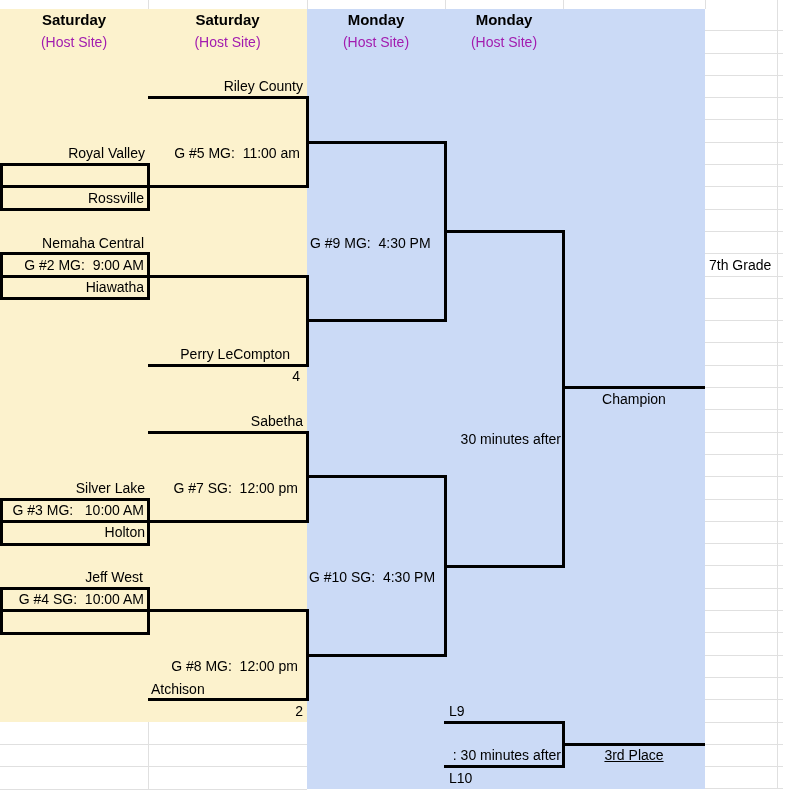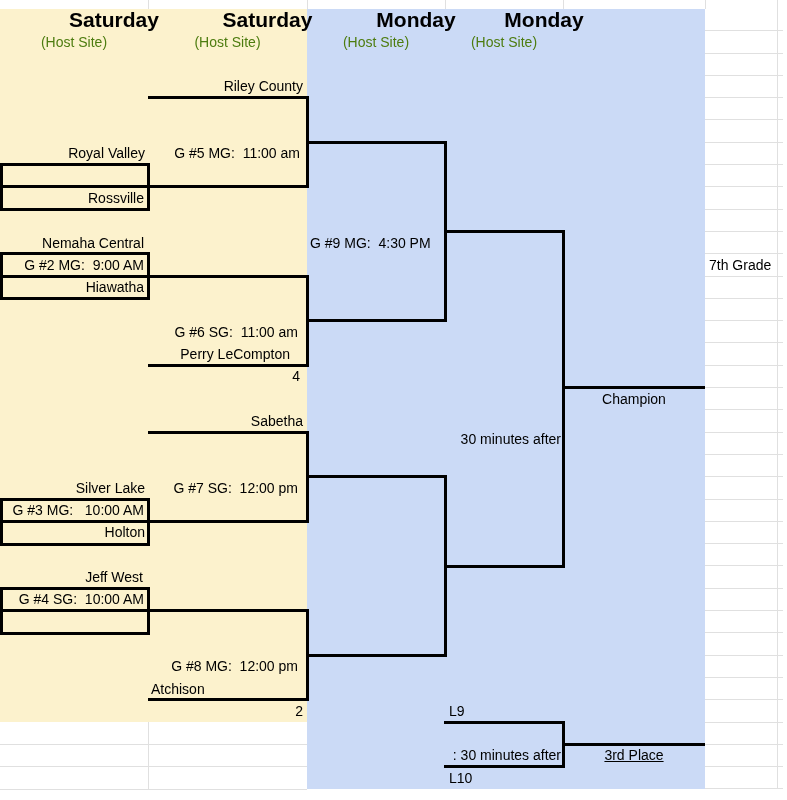--- a/index.html
+++ b/index.html
@@ -5,22 +5,22 @@
   html,body{margin:0;padding:0;background:#fff;}
   #sheet{position:relative;width:787px;height:800px;background:#ffffff;overflow:hidden;
          font-family:"Liberation Sans",sans-serif;color:#000;}
   .region{position:absolute;}
   .yellow{background:#fcf2cd;}
   .blue{background:#cbdaf6;}
   .txt{position:absolute;height:22.3px;line-height:22.3px;font-size:14px;white-space:pre;}
   .right{text-align:right;}
   .center{text-align:center;}
   .left{text-align:left;}
-  .hdr{font-weight:bold;font-size:21px;padding-left:40px;}
-  .host{color:#4d7c0f;}
+  .hdr{font-weight:bold;font-size:15px;}
+  .host{color:#a21caf;}
   .bl{position:absolute;background:#000;}
   .box{position:absolute;border:3px solid #000;box-sizing:border-box;background:transparent;}
   .gl{position:absolute;background:#e0e0e0;}
   .rgrid{position:absolute;left:705px;top:8.5px;width:78px;height:780.5px;
     background:repeating-linear-gradient(to bottom,#ffffff 0px,#ffffff 21.3px,#e0e0e0 21.3px,#e0e0e0 22.3px);}
 </style>
 </head>
 <body>
 
 <div id="sheet">
@@ -54,37 +54,37 @@
   <div class="txt left" style="left:709px;top:253.8px;width:74px;">7th Grade</div>
 
   <div class="txt right" style="left:148px;top:75.4px;width:155px;">Riley County</div>
   <div class="txt right" style="left:0;top:142.3px;width:145px;">Royal Valley</div>
   <div class="txt right" style="left:148px;top:142.3px;width:152px;">G #5 MG:  11:00 am</div>
   <div class="txt right" style="left:0;top:186.9px;width:144px;">Rossville</div>
 
   <div class="txt right" style="left:0;top:231.5px;width:144px;">Nemaha Central</div>
   <div class="txt right" style="left:0;top:253.8px;width:144px;">G #2 MG:  9:00 AM</div>
   <div class="txt right" style="left:0;top:276.1px;width:144px;">Hiawatha</div>
-  <div class="txt right" style="left:148px;top:320.7px;width:150px;">G #6 SG:  11:00 am</div>
   <div class="txt right" style="left:148px;top:343px;width:142px;">Perry LeCompton</div>
   <div class="txt right" style="left:148px;top:365.3px;width:152px;">4</div>
 
   <div class="txt right" style="left:148px;top:409.9px;width:155px;">Sabetha</div>
   <div class="txt right" style="left:0;top:476.8px;width:145px;">Silver Lake</div>
   <div class="txt right" style="left:148px;top:476.8px;width:150px;">G #7 SG:  12:00 pm</div>
   <div class="txt right" style="left:0;top:499.1px;width:144px;">G #3 MG:   10:00 AM</div>
   <div class="txt right" style="left:0;top:521.4px;width:145px;">Holton</div>
 
   <div class="txt right" style="left:0;top:566px;width:143px;">Jeff West</div>
   <div class="txt right" style="left:0;top:588.3px;width:144px;text-align:right;">G #4 SG:  10:00 AM</div>
   <div class="txt right" style="left:148px;top:655.2px;width:150px;">G #8 MG:  12:00 pm</div>
   <div class="txt left" style="left:151px;top:677.5px;width:130px;">Atchison</div>
   <div class="txt right" style="left:148px;top:699.8px;width:155px;">2</div>
 
   <div class="txt left" style="left:310px;top:231.5px;width:140px;">G #9 MG:  4:30 PM</div>
+  <div class="txt left" style="left:309px;top:566px;width:140px;">G #10 SG:  4:30 PM</div>
   <div class="txt right" style="left:400px;top:387.6px;width:161px;margin-top:40px;">30 minutes after</div>
   <div class="txt center" style="left:563px;top:387.6px;width:142px;">Champion</div>
 
   <div class="txt left" style="left:449px;top:699.8px;width:80px;">L9</div>
   <div class="txt right" style="left:400px;top:744.4px;width:161px;">: 30 minutes after</div>
   <div class="txt left" style="left:449px;top:766.7px;width:80px;">L10</div>
   <div class="txt center" style="left:563px;top:744.4px;width:142px;text-decoration:underline;">3rd Place</div>
 
   <div class="box" style="left:0;top:163.1px;width:150px;height:48px;"></div>
   <div class="box" style="left:0;top:252.3px;width:150px;height:48px;"></div>

